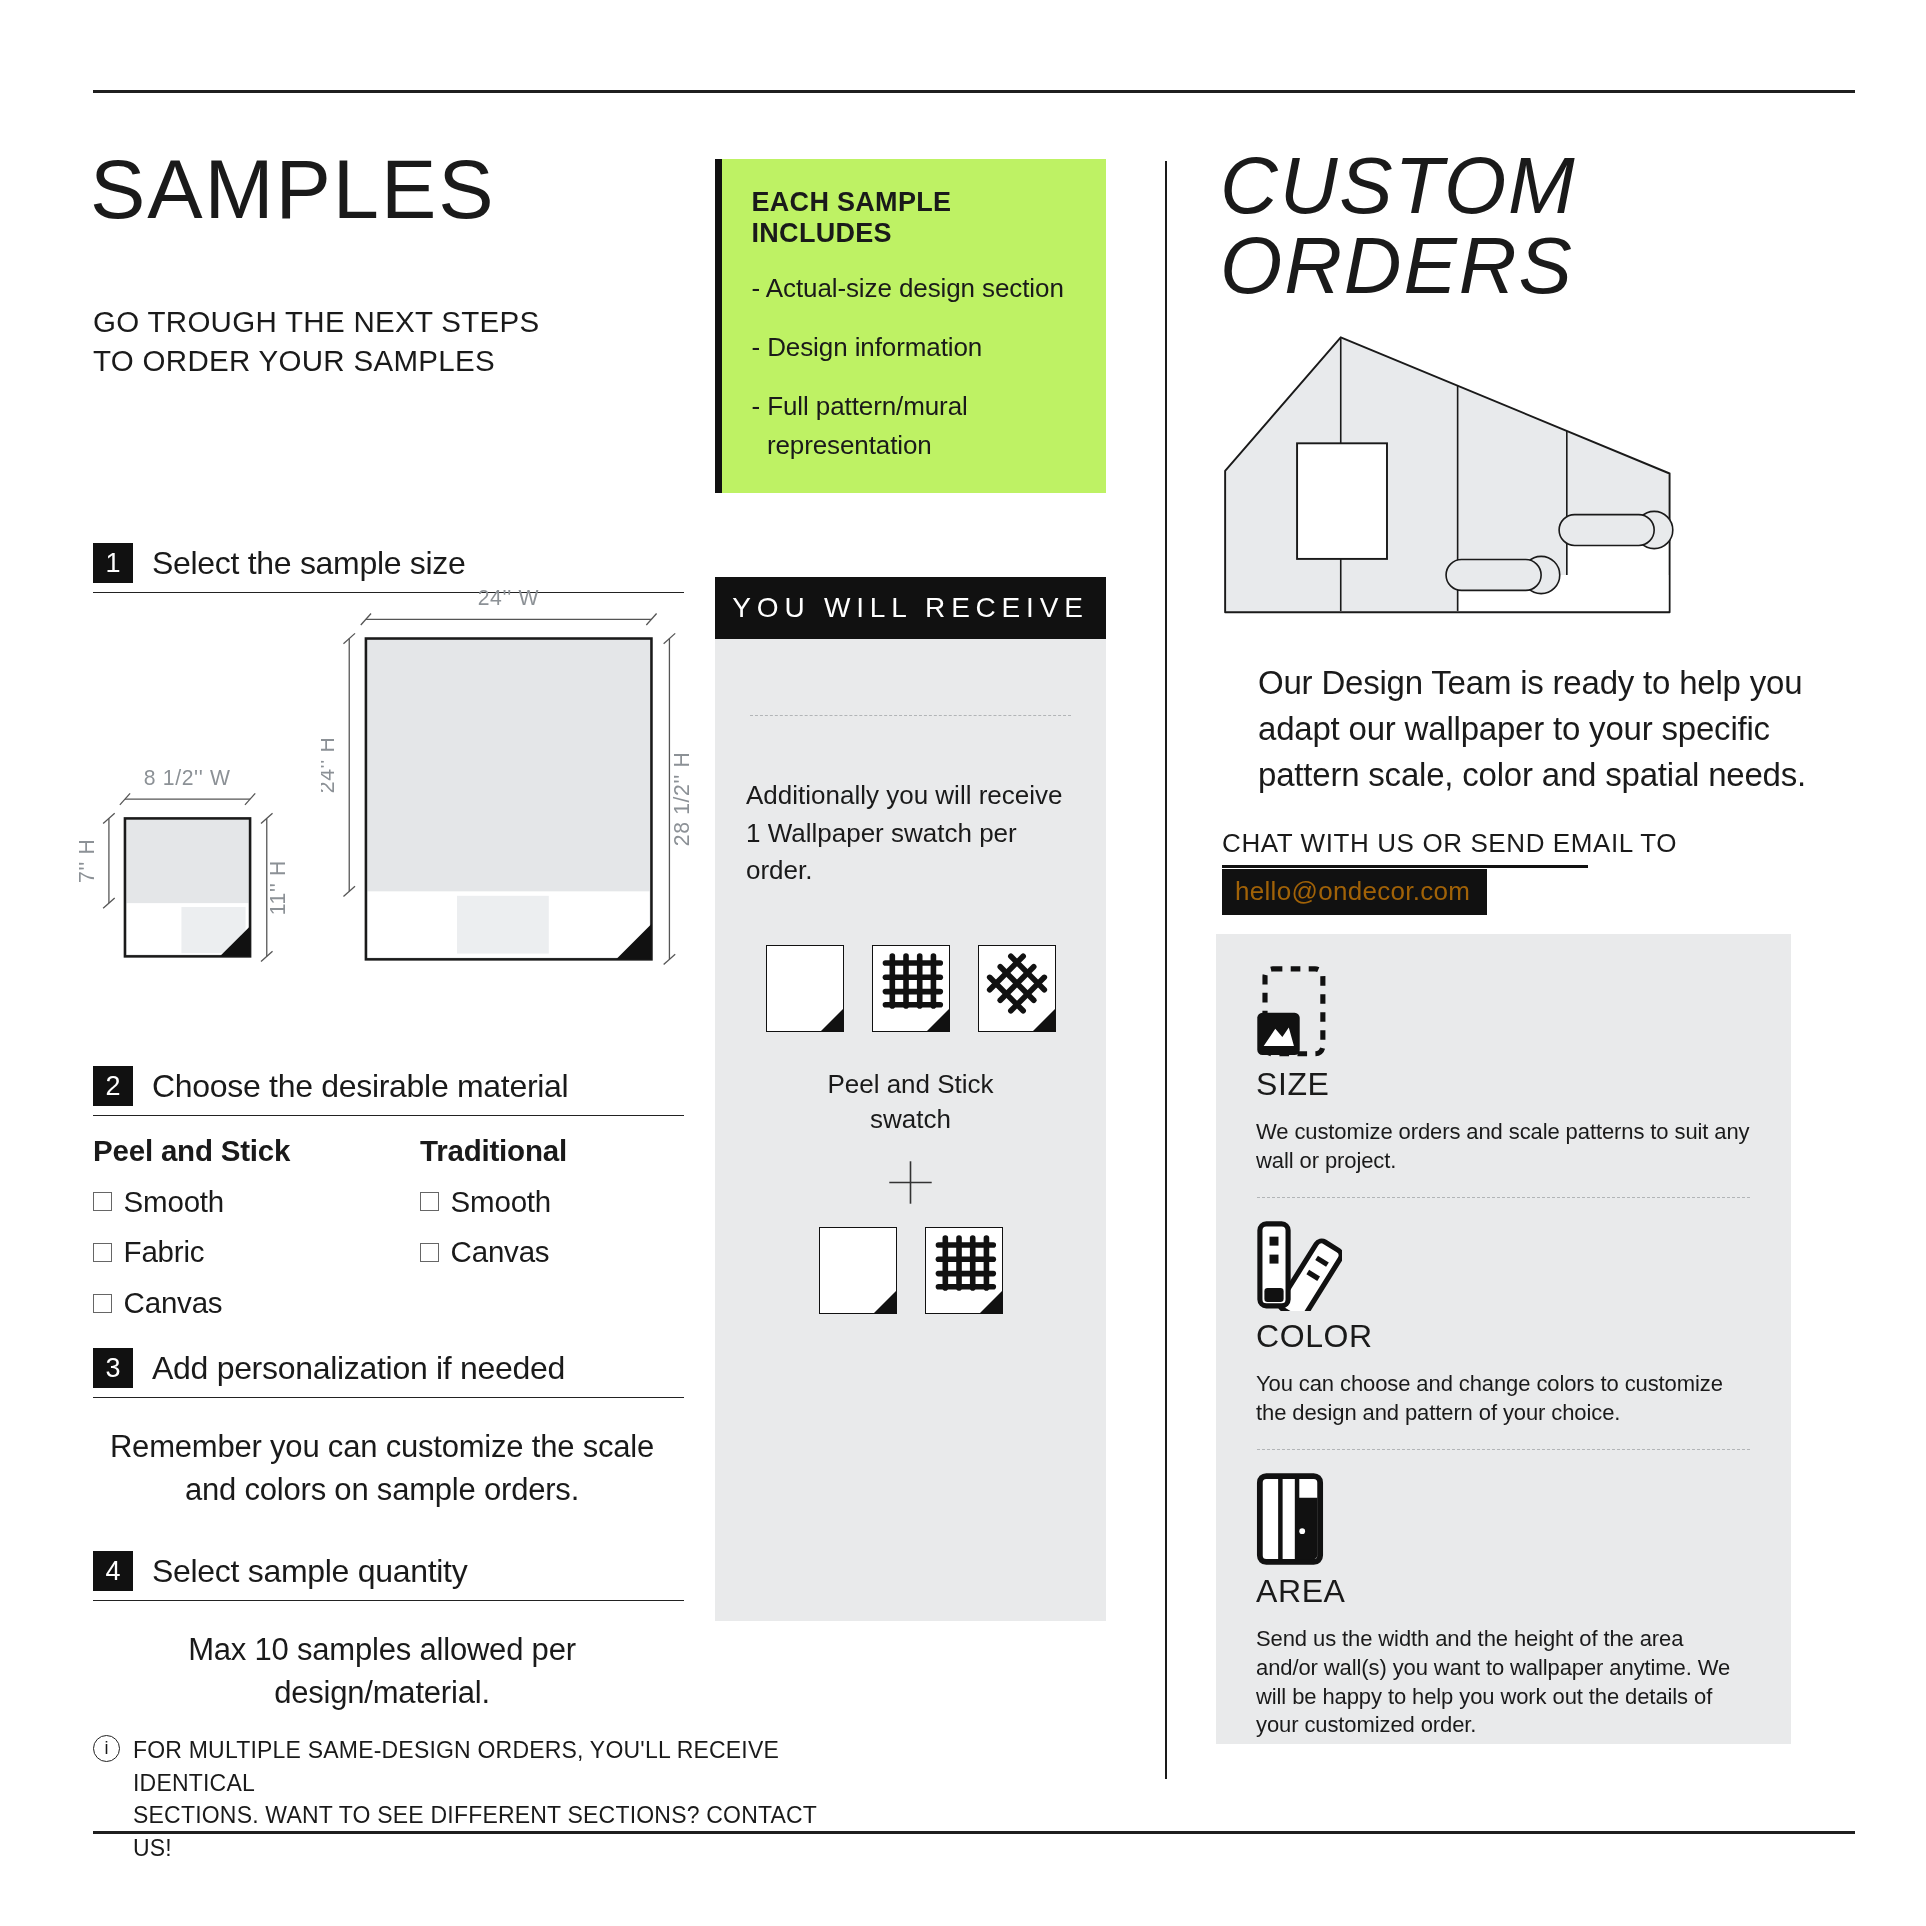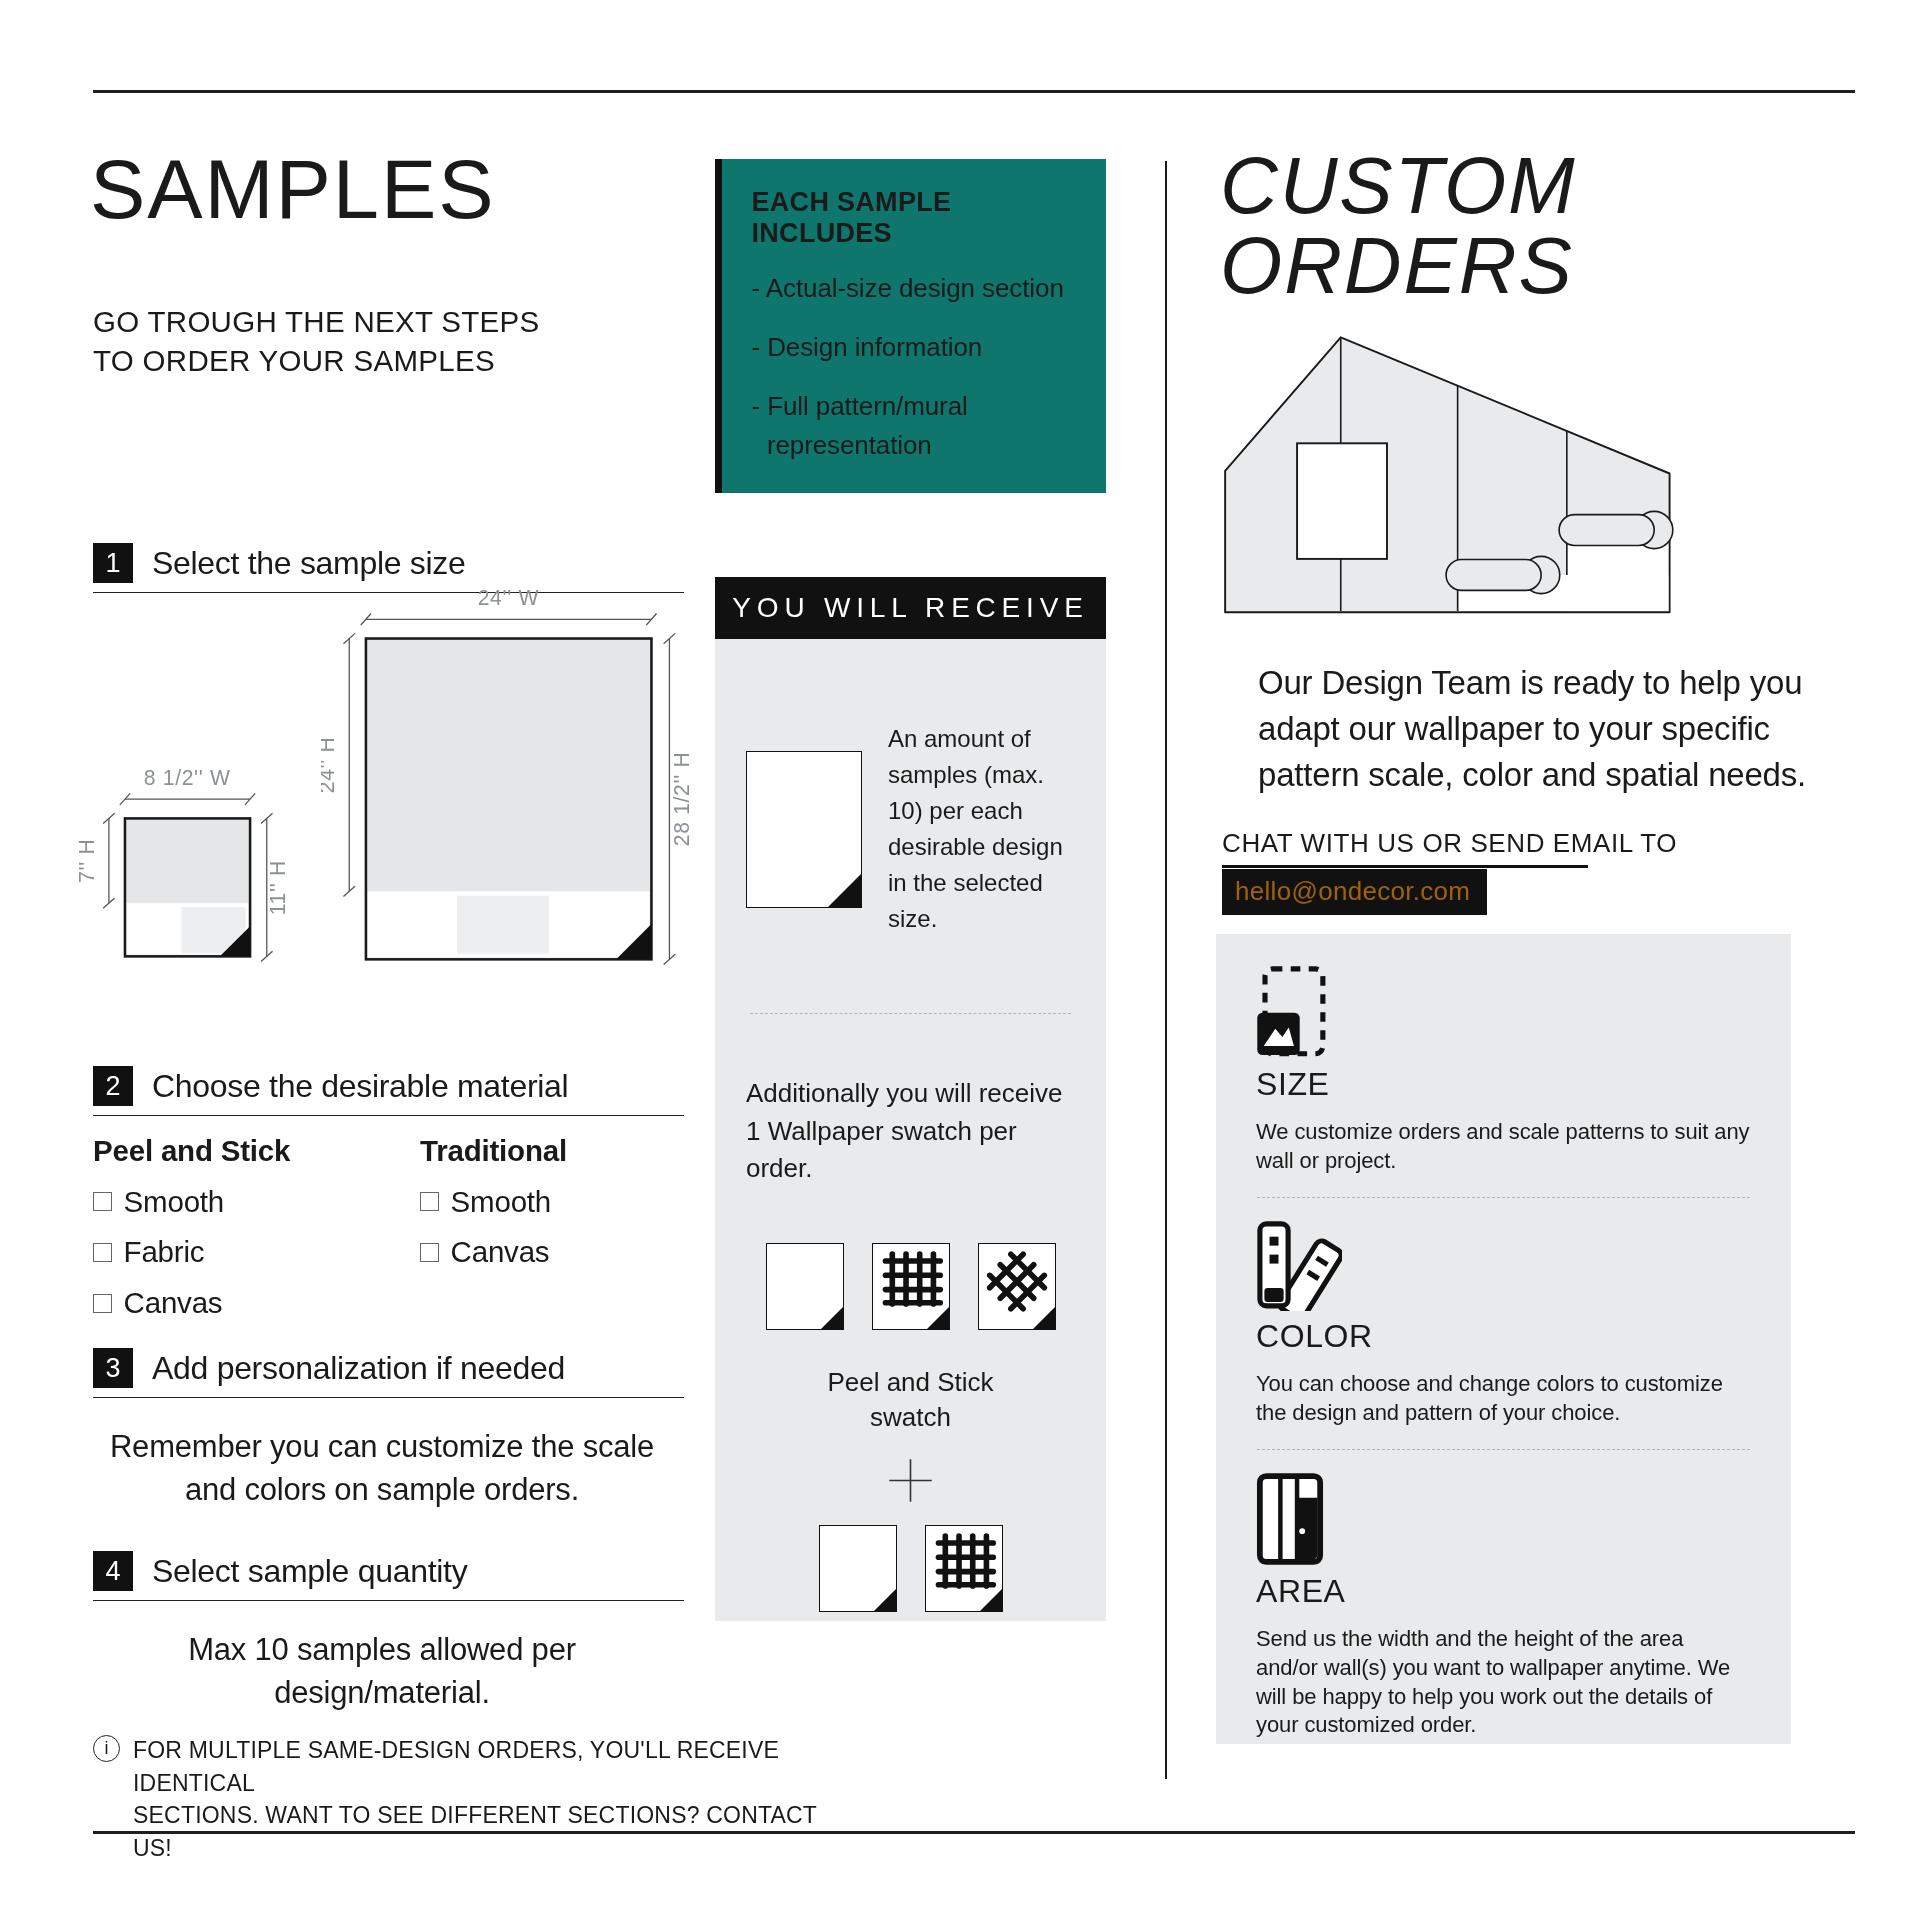--- a/index.html
+++ b/index.html
@@ -56,21 +56,21 @@
   #info-icon {
     width:27px; height:27px; border:1.9px solid #222; border-radius:50%;
     display:flex; align-items:center; justify-content:center;
     font-size:18px; font-weight:400; flex:0 0 auto; margin-top:1.3px;
   }
   #note-text { font-size:23px; line-height:1.42; letter-spacing:0.2px; }
 
   
   #includes-box {
     position:absolute; left:715px; top:159px; width:391px; min-height:211px;
-    background:#0f766e; border-left:7.7px solid #111;
+    background:#bef264; border-left:7.7px solid #111;
     padding:28px 26px 28px 29.5px;
   }
   #includes-title { font-size:27px; font-weight:700; letter-spacing:0.3px; margin-bottom:16.7px; }
   #includes-box ul { list-style:none; }
   #includes-box li {
     font-size:26px; line-height:1.5; letter-spacing:-0.1px;
     padding-left:15.4px; text-indent:-15.4px;margin-top:20px;
   }
   #includes-box li::before { content:"- "; }
 
@@ -260,24 +260,20 @@
   <ul>
     <li>Actual-size design section</li>
     <li>Design information</li>
     <li>Full pattern/mural representation</li>
   </ul>
 </div>
 
 <div id="receive-bar">YOU WILL RECEIVE</div>
 
 <div id="receive-panel">
-  <div id="receive-row-1">
-    <div class="paper-icon paper-fold"></div>
-    <div id="receive-samples-text">An amount of samples (max. 10) per each desirable design in the selected size.</div>
-  </div>
 
   <div class="dashed-div"></div>
 
   <div id="additional-text">
     <div>Additionally you will receive</div>
     <div>1 Wallpaper swatch per order.</div>
   </div>
 
   <div class="swatch-row">
     <div class="swatch"></div>

